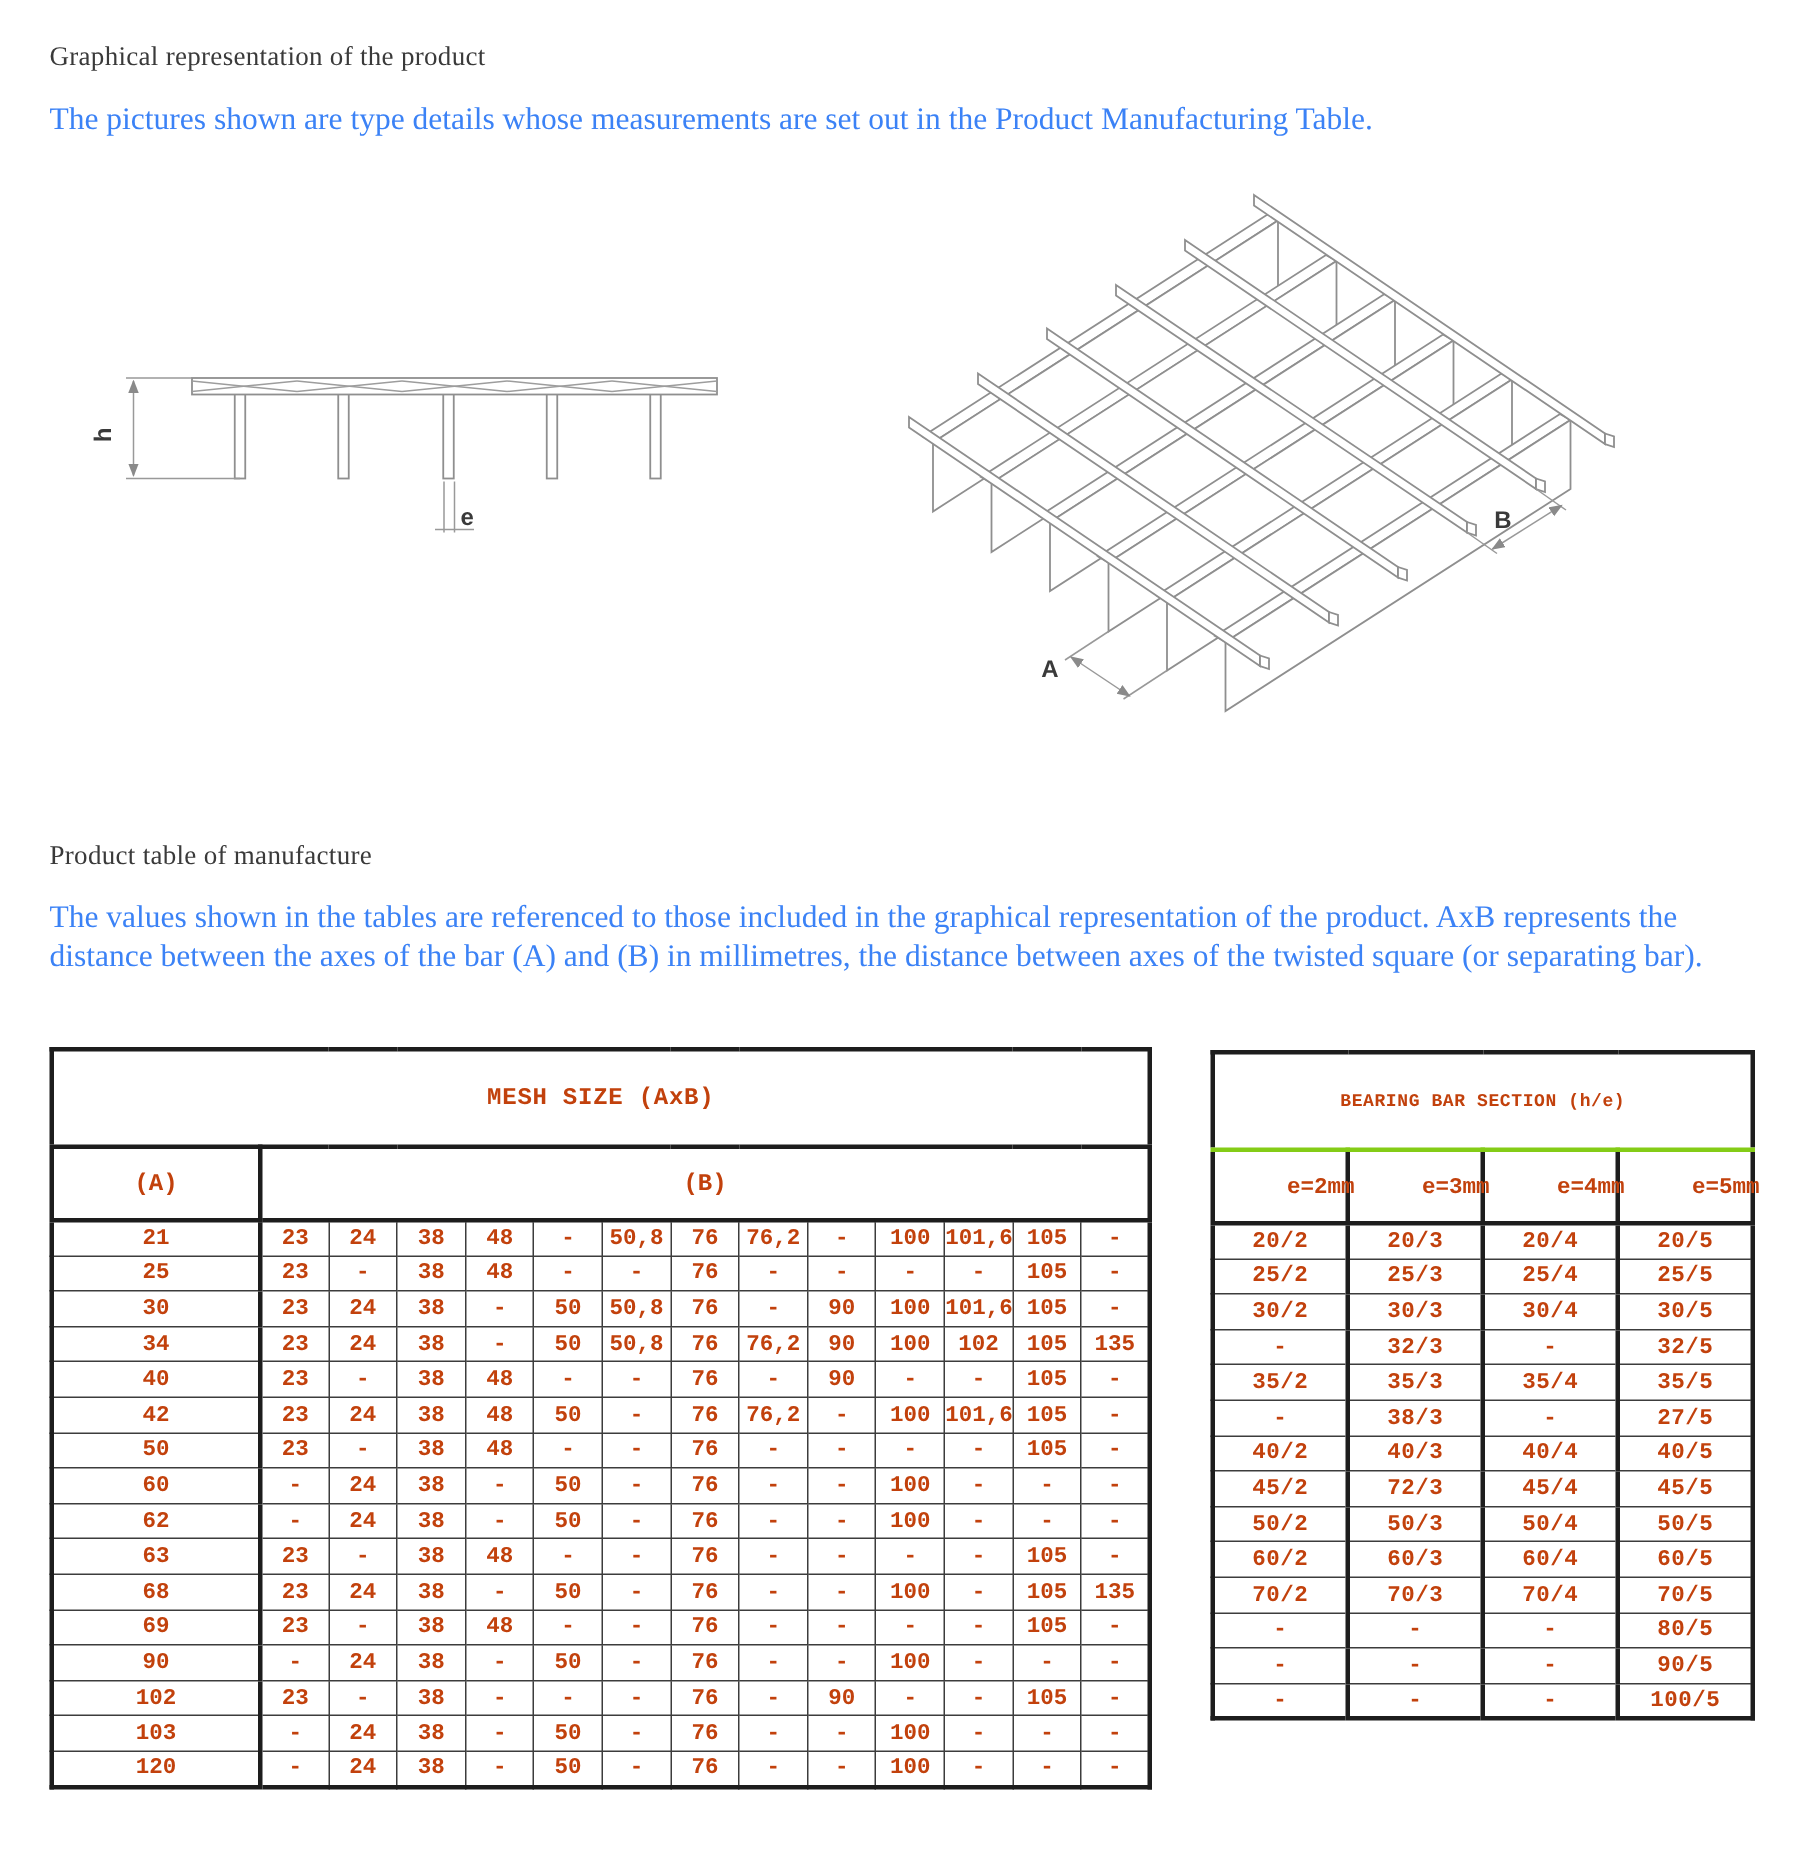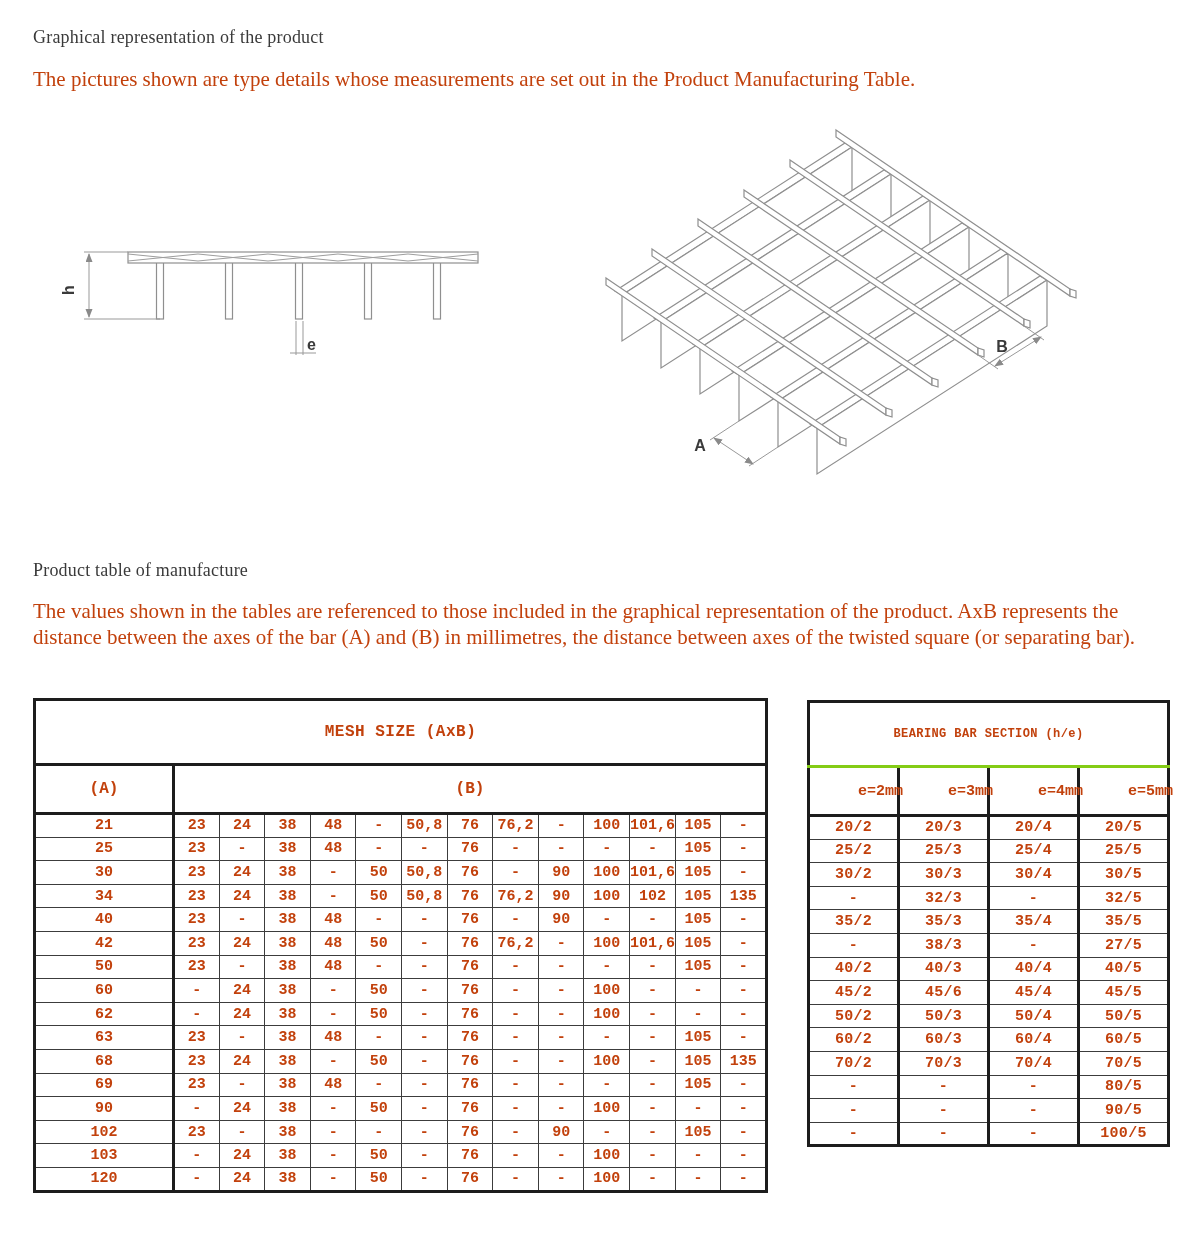--- a/index.html
+++ b/index.html
@@ -1,21 +1,21 @@
 <!DOCTYPE html>
 <html><head>
 <meta charset="utf-8">
 <style>
   html,body{margin:0;padding:0;background:#ffffff;}
   .page{position:relative;width:1200px;height:1242px;background:#fff;overflow:hidden;
         font-family:"Liberation Serif", serif;color:#3a3a3a;}
   .h1{position:absolute;left:33px;font-size:18px;font-weight:400;letter-spacing:.2px;white-space:nowrap;font-family:Liberation Serif, serif;}
   .h1.first{top:27px;}
   .h1.second{top:560px;}
-  .para{position:absolute;left:33px;font-size:21px;line-height:26px;color:#c2410c;}
+  .para{position:absolute;left:33px;font-size:21px;line-height:26px;color:#3b82f6;}
   .para.first{top:66px;width:1150px;}
   .para.second{top:598px;width:1148px;}
 
   .drawing-band{position:absolute;left:0;top:120px;width:1200px;height:430px;}
 
   
   table{border-collapse:collapse;table-layout:fixed;background:#fff;
         font-family:Liberation Mono, monospace;color:#c2410c;position:absolute;}
   th,td{padding:0;text-align:center;vertical-align:middle;}
 
@@ -490,21 +490,21 @@
           <td>27/5</td>
         </tr>
         <tr>
           <td>40/2</td>
           <td>40/3</td>
           <td>40/4</td>
           <td>40/5</td>
         </tr>
         <tr>
           <td>45/2</td>
-          <td>45/6</td>
+          <td>72/3</td>
           <td>45/4</td>
           <td>45/5</td>
         </tr>
         <tr>
           <td>50/2</td>
           <td>50/3</td>
           <td>50/4</td>
           <td>50/5</td>
         </tr>
         <tr>

